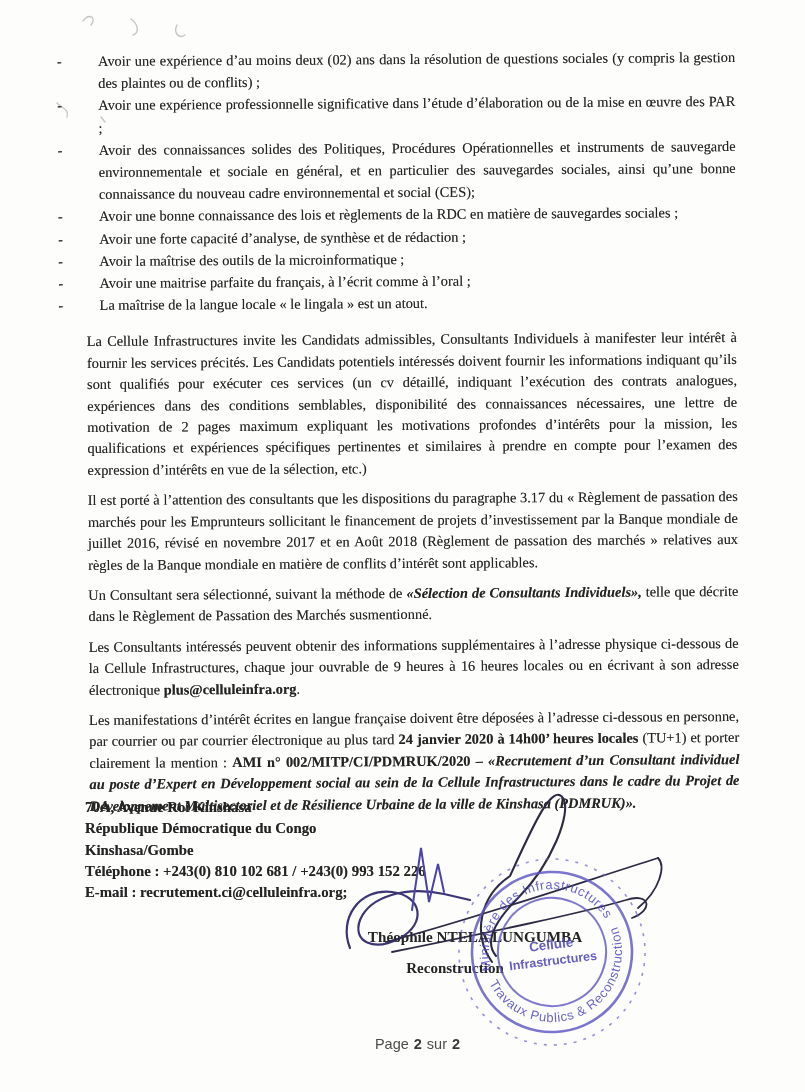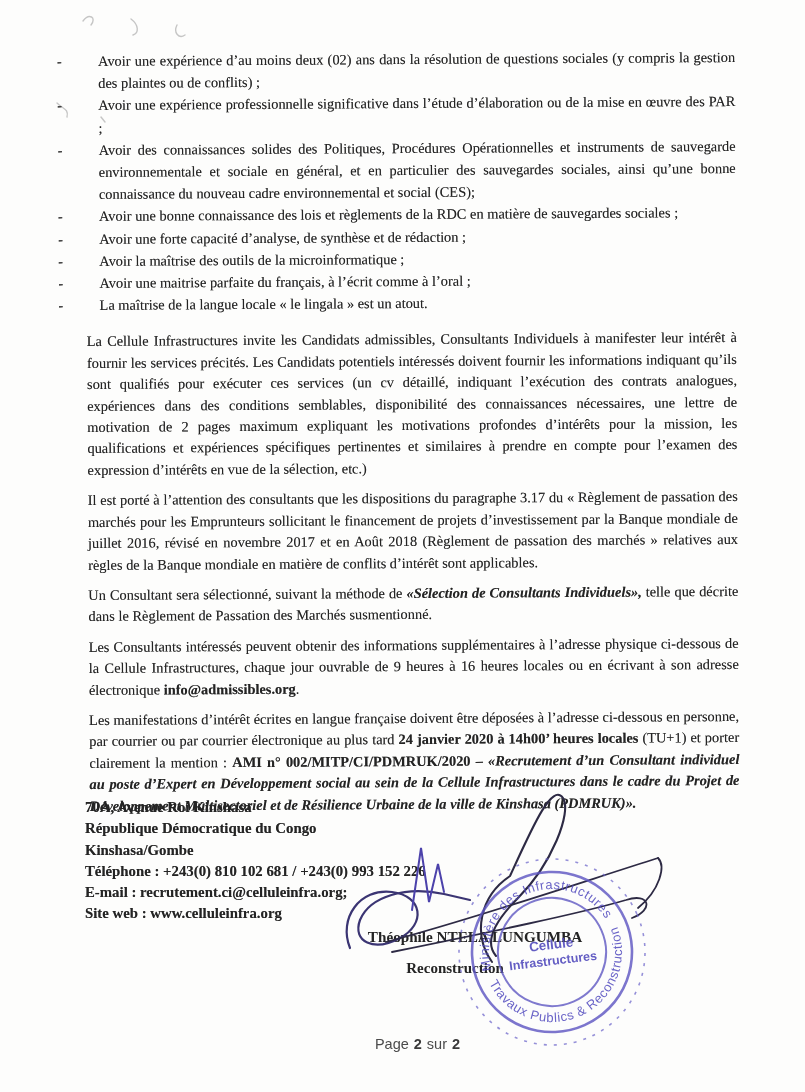--- a/index.html
+++ b/index.html
@@ -84,35 +84,34 @@
 
     <p class="para first">La Cellule Infrastructures invite les Candidats admissibles, Consultants Individuels à manifester leur intérêt à fournir les services précités. Les Candidats potentiels intéressés doivent fournir les informations indiquant qu’ils sont qualifiés pour exécuter ces services (un cv détaillé, indiquant l’exécution des contrats analogues, expériences dans des conditions semblables, disponibilité des connaissances nécessaires, une lettre de motivation de 2 pages maximum expliquant les motivations profondes d’intérêts pour la mission, les qualifications et expériences spécifiques pertinentes et similaires à prendre en compte pour l’examen des expression d’intérêts en vue de la sélection, etc.)</p>
 
     <p class="para">Il est porté à l’attention des consultants que les dispositions du paragraphe 3.17 du « Règlement de passation des marchés pour les Emprunteurs sollicitant le financement de projets d’investissement par la Banque mondiale de juillet 2016, révisé en novembre 2017 et en Août 2018 (Règlement de passation des marchés » relatives aux règles de la Banque mondiale en matière de conflits d’intérêt sont applicables.</p>
 
     <p class="para">
       <span>Un Consultant sera sélectionné, suivant la méthode de </span><b class="bi">«Sélection de Consultants Individuels»,</b><span> telle que décrite dans le Règlement de Passation des Marchés susmentionné.</span>
     </p>
 
     <p class="para">
-      <span>Les Consultants intéressés peuvent obtenir des informations supplémentaires à l’adresse physique ci-dessous de la Cellule Infrastructures, chaque jour ouvrable de 9 heures à 16 heures locales ou en écrivant à son adresse électronique </span><b>info@admissibles.org</b><span>.</span>
+      <span>Les Consultants intéressés peuvent obtenir des informations supplémentaires à l’adresse physique ci-dessous de la Cellule Infrastructures, chaque jour ouvrable de 9 heures à 16 heures locales ou en écrivant à son adresse électronique </span><b>plus@celluleinfra.org</b><span>.</span>
     </p>
 
     <p class="para">
       <span>Les manifestations d’intérêt écrites en langue française doivent être déposées à l’adresse ci-dessous en personne, par courrier ou par courrier électronique au plus tard </span><b>24 janvier 2020 à 14h00’ heures locales</b><span> (TU+1) et porter clairement la mention : </span><b>AMI n° 002/MITP/CI/PDMRUK/2020 – </b><b class="bi">«Recrutement d’un Consultant individuel au poste d’Expert en Développement social au sein de la Cellule Infrastructures dans le cadre du Projet de Développement Multisectoriel et de Résilience Urbaine de la ville de Kinshasa (PDMRUK)».</b>
     </p>
   </div>
 
   <div class="contact">
     <div>70A, Avenue Roi Kinshasa</div>
     <div>République Démocratique du Congo</div>
     <div>Kinshasa/Gombe</div>
     <div>Téléphone : +243(0) 810 102 681 / +243(0) 993 152 226</div>
     <div>E-mail : recrutement.ci@celluleinfra.org;</div>
-    <div>Site web : www.celluleinfra.org</div>
   </div>
 
   <div class="sig-name">Théophile NTELA LUNGUMBA</div>
   <div class="sig-title">Reconstruction</div>
 
   <svg class="signature-svg" width="360" height="215" viewBox="0 0 360 215" fill="none" stroke-linecap="round">
     <path stroke="#3b3573" stroke-width="2.2" d="M 30 176 C 18 146, 40 116, 72 120 C 103 124, 106 152, 80 166 C 54 180, 32 170, 40 148 C 50 124, 86 114, 124 122 L 150 128"></path>
     <path stroke="#4c42ab" stroke-width="2" d="M 92 138 L 101 76 L 109 130 L 118 92 L 124 120"></path>
     <path stroke="#2d2a44" stroke-width="2.1" d="M 172 190 C 152 162, 160 124, 190 104 C 212 56, 232 10, 243 26 C 252 40, 232 92, 198 126 C 174 150, 164 170, 176 184"></path>
     <path stroke="#2d2a44" stroke-width="1.8" d="M 66 170 C 150 148, 256 112, 338 86"></path>

